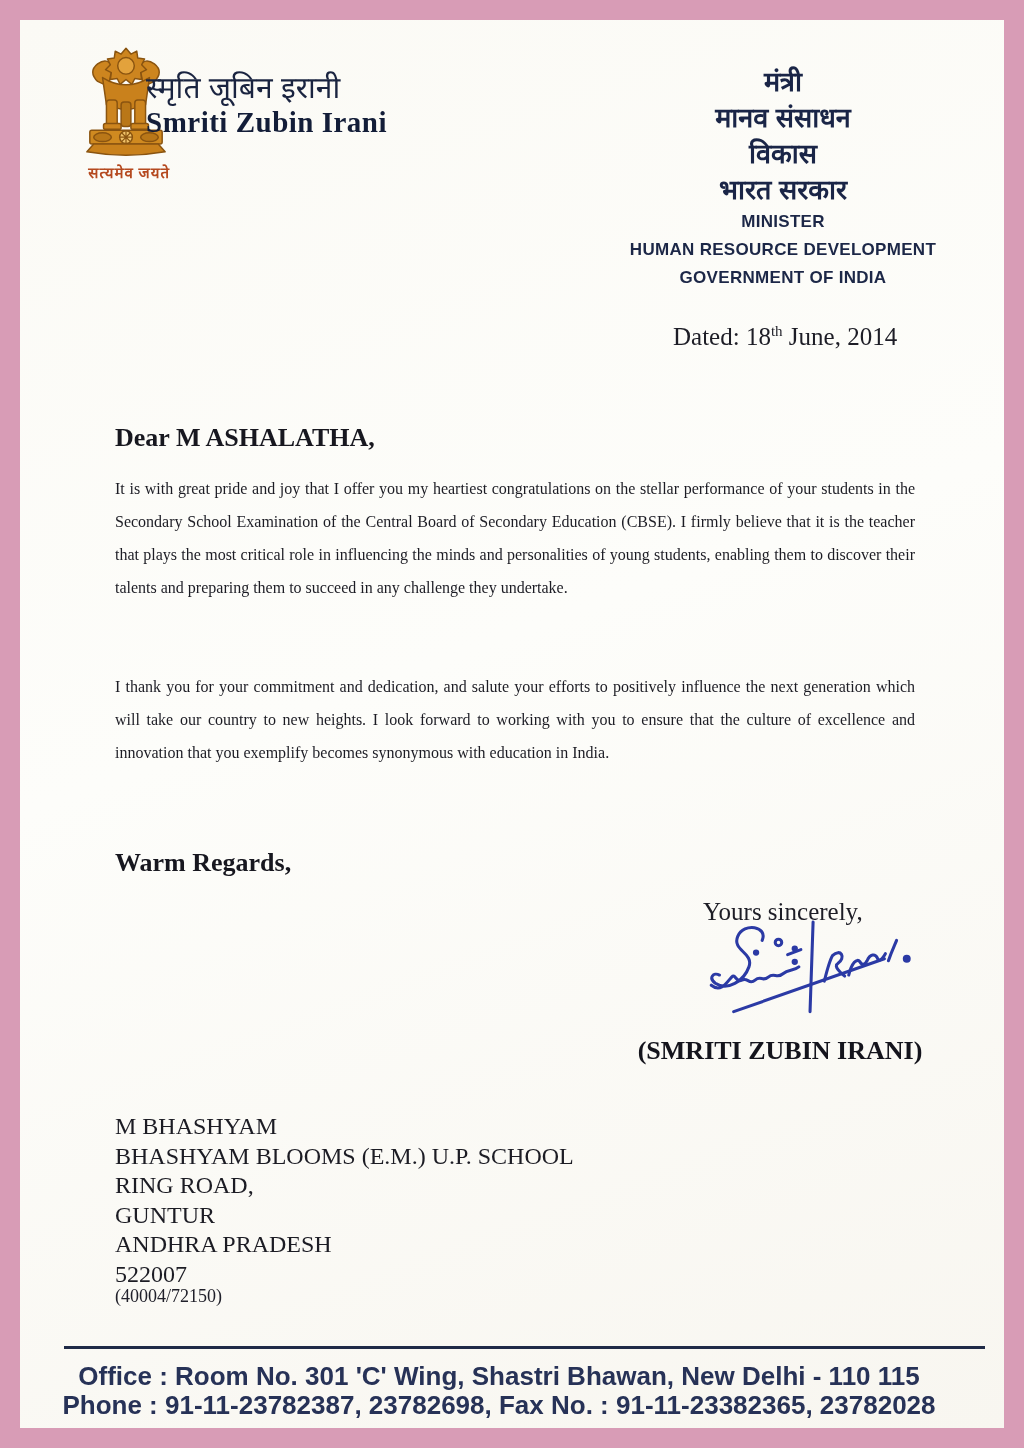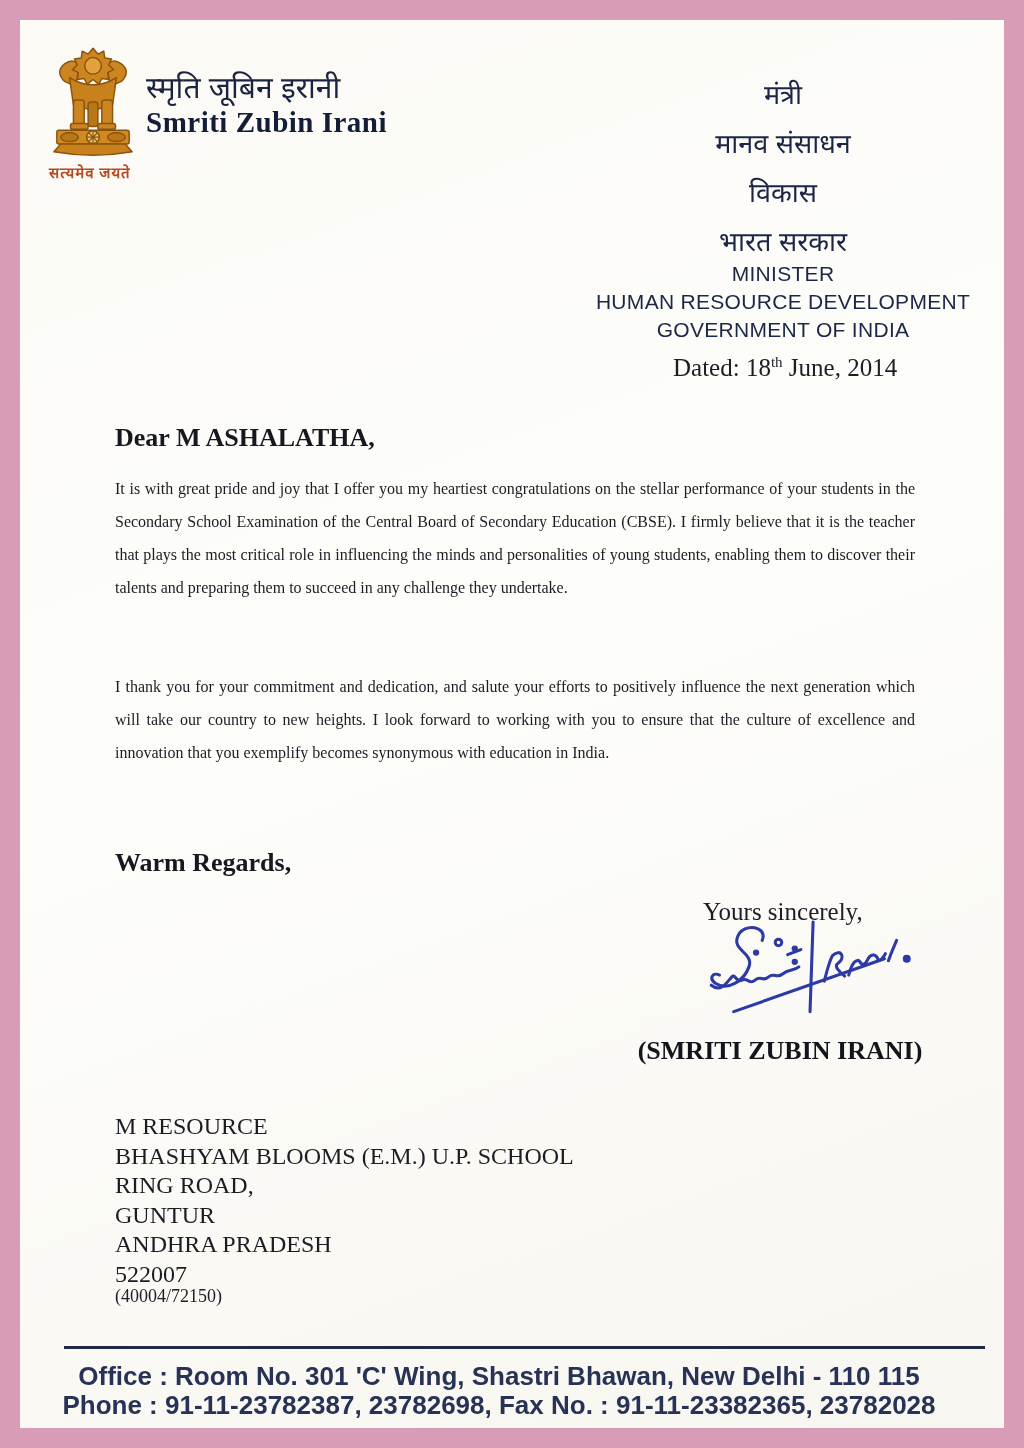--- a/index.html
+++ b/index.html
@@ -19,21 +19,21 @@
   .paper {
     position: absolute;
     left: 20px; top: 20px;
     width: 984px; height: 1408px;
     background: linear-gradient(160deg, #fbfaf5 0%, #fdfdfa 45%, #f8f6f0 100%);
     overflow: hidden;
   }
   .abs { position: absolute; }
 
   
-  .emblem-wrap { left: 29px; top: 26px; width: 112px; text-align: left; }
+  .emblem-wrap { left: 38px; top: 26px; width: 112px; text-align: right; }
   .motto {
     margin-top: 2px;
     font-size: 15px;
     font-weight: bold;
     color: #b5491f;
     letter-spacing: 1px;
     white-space: nowrap;
   }
   .name-hindi {
     left: 126px; top: 46px;
@@ -47,36 +47,35 @@
     font-size: 29px; font-weight: bold;
     color: #131d38;
     letter-spacing: 0.5px;
   }
   .minister-block {
     left: 545px; top: 44px; width: 436px;
     text-align: center;
     color: #1a2547;
   }
   .minister-block .hin {
-    font-size: 27px; font-weight: normal;
+    font-size: 27px; font-weight: bold;
     line-height: 36px;
     font-family: "Liberation Sans", sans-serif;
-    margin-top: 13px;
   }
   .minister-block .eng {
-    font-size: 21px; font-weight: normal;
+    font-size: 17px; font-weight: bold;
     line-height: 28px;
     font-family: "Liberation Sans", sans-serif;
     color: #1c2747;
     letter-spacing: 0.3px;
   }
 
   
   .date-line {
-    left: 653px; top: 334px;
+    left: 653px; top: 303px;
     font-size: 25px;
     color: #1d1d26;
     white-space: nowrap;
     text-align: center;
   }
   .date-line sup { font-size: 15px; }
   .salutation {
     left: 95px; top: 368px;
     font-size: 26px; font-weight: bold;
     color: #17171f;
@@ -213,21 +212,21 @@
           <path d="M 194,42 C 197,33 200,27 202,22"></path>
           <path d="M 42,92 L 190,40"></path>
           <circle cx="212" cy="40" r="2.4" fill="#2b3aa5"></circle>
         </g>
       </svg>
     </div>
 
     <div class="abs signatory">(SMRITI ZUBIN IRANI)</div>
 
     <div class="abs address">
-      <div>M RESOURCE</div>
+      <div>M BHASHYAM</div>
       <div>BHASHYAM BLOOMS (E.M.) U.P. SCHOOL</div>
       <div>RING ROAD,</div>
       <div>GUNTUR</div>
       <div>ANDHRA PRADESH</div>
       <div>522007</div>
     </div>
 
     <div class="abs ref-number">(40004/72150)</div>
 
     <div class="abs footer-divider"></div>

